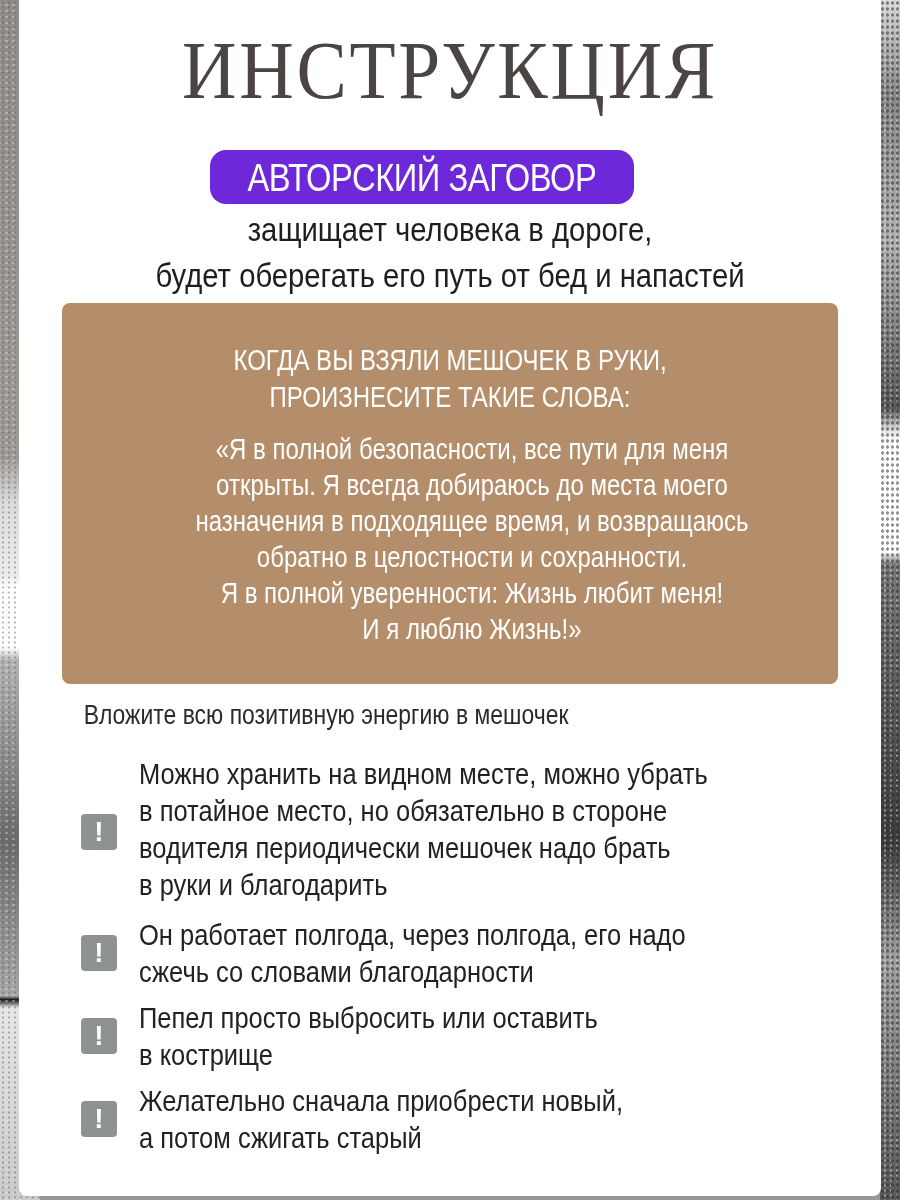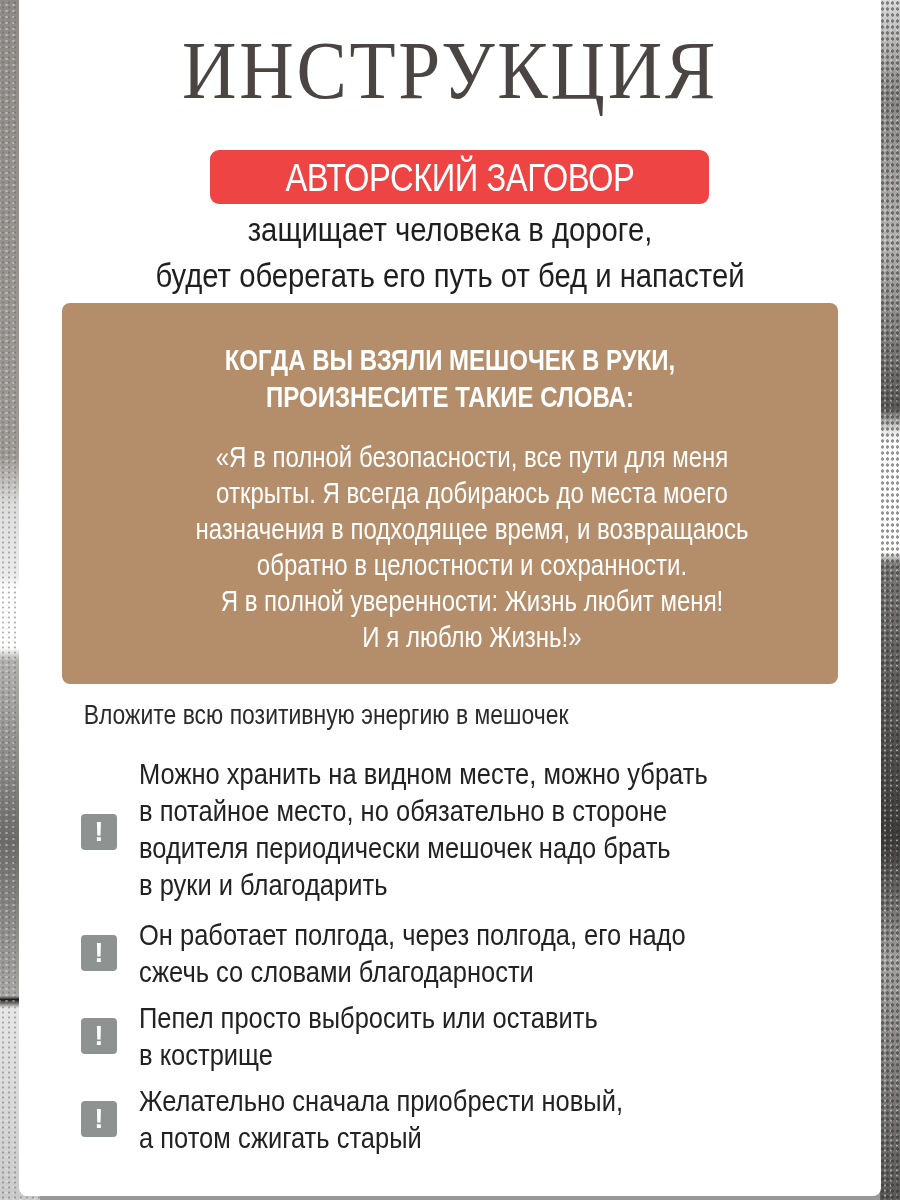--- a/index.html
+++ b/index.html
@@ -29,43 +29,43 @@
       position: absolute; left: 19px; top: 0; width: 862px; height: 1196px;
       background: #ffffff; border-radius: 0 0 8px 8px;
     }
     .title {
       position: absolute; left: 0; right: 0; top: 30px; text-align: center;
       font-family: "Liberation Serif", serif; font-size: 82px; letter-spacing: 3px;
       color: #4a4443; font-weight: normal; transform: scaleX(0.92);
       line-height: 1;
     }
     .badge {
-      position: absolute; left: 191px; top: 150px; width: 499px; height: 54px;
-      background: #ef4444; border-radius: 9px; color: #fff;
+      position: absolute; left: 191px; top: 150px; width: 424px; height: 54px;
+      background: #6d28d9; border-radius: 16px; color: #fff;
       font-size: 38px; text-align: center; line-height: 56px;
       letter-spacing: -0.5px; transform-origin: center;
     }
     .badge span { display: inline-block; transform: scaleX(0.86); }
     .subtitle {
       position: absolute; left: 0; right: 0; top: 206px; text-align: center;
       font-size: 34px; color: #1e1e1e; line-height: 46px;
     }
     .subtitle div { transform: scaleX(0.86); }
 
     .quote-box {
       position: absolute; left: 43px; top: 303px; width: 776px; height: 381px;
       background: #b48e6b; border-radius: 8px; color: #fff; text-align: center;
     }
     .quote-heading {
       position: absolute; left: 0; right: 0; top: 38px;
-      font-size: 30px; font-weight: bold; line-height: 37px;
+      font-size: 30px; font-weight: normal; line-height: 37px;
     }
     .quote-heading div, .quote-text div { transform: scaleX(0.8); }
     .quote-text {
-      position: absolute; left: 0; right: 0; top: 136px;
+      position: absolute; left: 0; right: 0; top: 128px;
       font-size: 30px; line-height: 36px; margin-left: 44px;
     }
 
     .note {
       position: absolute; left: 0; right: 0; top: 700px; text-align: left;
       font-size: 27px; color: #2a2a2a;
     }
     .note div { transform: scaleX(0.85); }
 
     .tips { position: absolute; left: 0; top: 0; width: 100%; }

